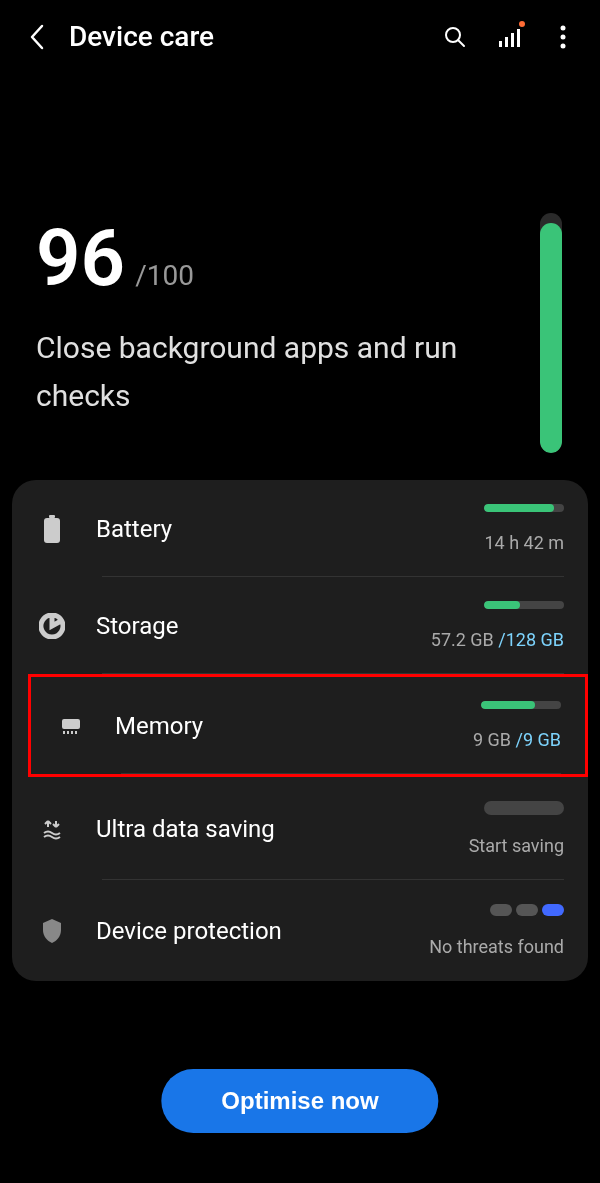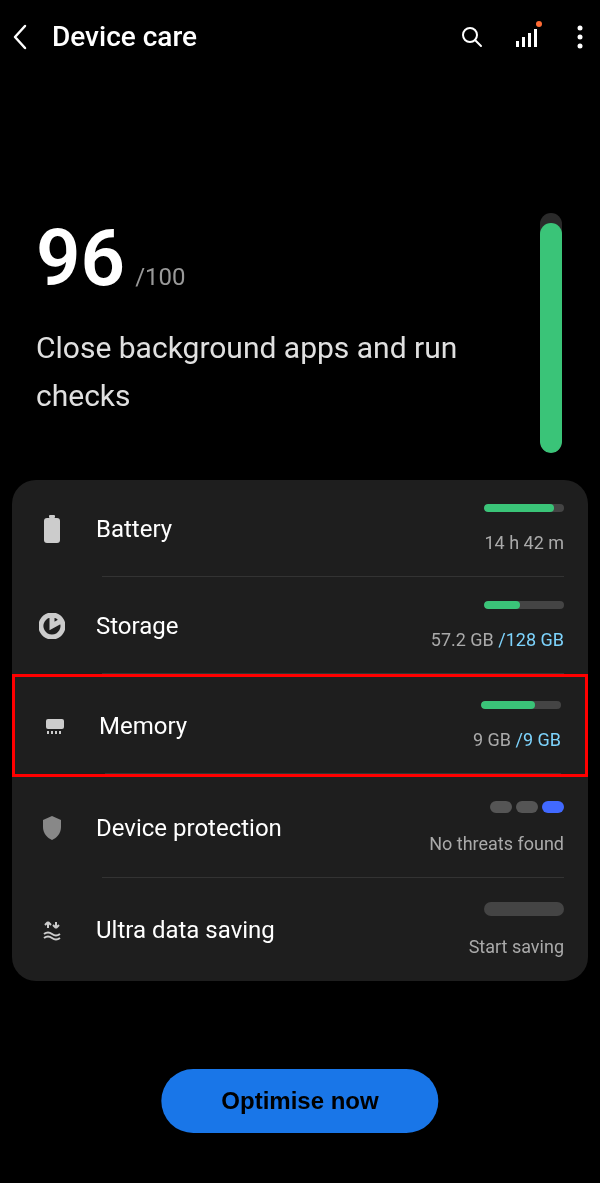--- a/index.html
+++ b/index.html
@@ -1,52 +1,52 @@
 <!DOCTYPE html>
 <html><head>
   <meta charset="utf-8">
   <style>
     * { margin: 0; padding: 0; box-sizing: border-box; }
     body { width: 600px; height: 1183px; background: #000; font-family: -apple-system, BlinkMacSystemFont, 'Segoe UI', Roboto, sans-serif; color: #fff; overflow: hidden; position: relative; }
     
-    .header { display: flex; align-items: center; padding: 20px 8px; gap: 20px; }
+    .header { display: flex; align-items: center; padding: 20px 25px; gap: 20px; }
     .back-icon { width: 24px; height: 24px; display: flex; align-items: center; justify-content: center; }
     .header-title { font-size: 28px; font-weight: 500; flex: 1; }
     .header-actions { display: flex; align-items: center; gap: 30px; }
     .search-icon, .signal-wrap, .more-icon { width: 24px; height: 24px; display: flex; align-items: center; justify-content: center; position: relative; }
     .signal-wrap { position: relative; }
     .signal-dot { position: absolute; top: -4px; right: -4px; width: 6px; height: 6px; background: #ff6b35; border-radius: 50%; }
     
     .score-section { padding: 40px 36px 60px; position: relative; }
     .score-row { display: flex; align-items: baseline; margin-top: 100px; }
     .score-value { font-size: 78px; font-weight: 600; }
-    .score-max { font-size: 24px; color: #999; margin-left: 10px; }
+    .score-max { font-size: 28px; color: #999; margin-left: 10px; }
     .score-subtitle { font-size: 30px; line-height: 48px; color: #e0e0e0; margin-top: 20px; max-width: 440px; }
     .score-bar-vertical { position: absolute; right: 38px; top: 140px; width: 22px; height: 240px; background: #2a2a2a; border-radius: 12px; overflow: hidden; }
     .score-bar-fill { position: absolute; bottom: 0; left: 0; right: 0; background: #3ac478; border-radius: 12px; }
     
     .card-list { background: #1e1e1e; border-radius: 24px; margin: 0 12px; overflow: hidden; }
     .card-item { display: flex; align-items: center; padding: 24px 24px 24px 24px; position: relative; min-height: 90px; }
     .card-item:not(:last-child)::after { content: ''; position: absolute; bottom: 0; left: 90px; right: 24px; height: 1px; background: #333; }
     .card-icon { width: 32px; height: 32px; display: flex; align-items: center; justify-content: center; margin-right: 28px; }
     .card-label { font-size: 24px; flex: 1; }
     .card-right { display: flex; flex-direction: column; align-items: flex-end; gap: 20px; }
     .progress-bar { width: 80px; height: 8px; background: #444; border-radius: 4px; overflow: hidden; }
     .progress-fill { height: 100%; background: #3ac478; border-radius: 4px; }
     .progress-pill { width: 80px; height: 14px; background: #444; border-radius: 7px; }
     .card-detail { font-size: 18px; color: #aaa; }
     .card-detail .dim { color: #7dd3fc; }
-    .highlight-box { border: 3px solid #ff0000; }
+    .highlight-box { border: 3px solid #ff0000; margin-left: 16px; }
     
     .dots-row { display: flex; gap: 4px; }
     .dot-pill { width: 22px; height: 12px; border-radius: 6px; }
     .dot-gray { background: #555; }
     .dot-blue { background: #4169ff; }
     
-    .optimize-btn { position: absolute; bottom: 50px; left: 50%; transform: translateX(-50%); background: #1976e8; color: #000000; font-size: 24px; font-weight: 600; padding: 18px 60px; border-radius: 40px; border: none; }
+    .optimize-btn { position: absolute; bottom: 50px; left: 50%; transform: translateX(-50%); background: #1976e8; color: #ffffff; font-size: 24px; font-weight: 600; padding: 18px 60px; border-radius: 40px; border: none; }
   </style>
 </head>
 <body>
 
 <div class="header">
   <div class="back-icon">
     <svg width="16" height="26" viewBox="0 0 16 26" fill="none">
         <path d="M13 2 L3 13 L13 24" stroke="#fff" stroke-width="2.5" stroke-linecap="round" stroke-linejoin="round"></path>
       </svg>
   </div>
@@ -134,45 +134,45 @@
     <div class="card-right">
       <div class="progress-bar">
           <div class="progress-fill" style="width:67%"></div>
         </div>
       <div class="card-detail"><span>9 GB</span> <span class="dim">/9 GB</span></div>
     </div>
   </div>
 
   <div class="card-item">
     <div class="card-icon">
+      <svg width="24" height="24" viewBox="0 0 24 24">
+          <path d="M8 4 L8 10 M8 4 L5 7 M8 4 L11 7" stroke="#ccc" stroke-width="2" fill="none"></path>
+          <path d="M16 10 L16 4 M16 10 L13 7 M16 10 L19 7" stroke="#ccc" stroke-width="2" fill="none"></path>
+          <path d="M4 16 Q8 13 12 16 T20 16" stroke="#ccc" stroke-width="2" fill="none"></path>
+          <path d="M4 20 Q8 17 12 20 T20 20" stroke="#ccc" stroke-width="2" fill="none"></path>
+        </svg>
+    </div>
+    <div class="card-label">Ultra data saving</div>
+    <div class="card-right">
+      <div class="progress-pill"></div>
+      <div class="card-detail">Start saving</div>
+    </div>
+  </div>
+
+  <div class="card-item">
+    <div class="card-icon">
       <svg width="22" height="26" viewBox="0 0 22 26">
           <path d="M11 1 L20 5 V12 C20 18 16 23 11 25 C6 23 2 18 2 12 V5 Z" fill="#888"></path>
         </svg>
     </div>
     <div class="card-label">Device protection</div>
     <div class="card-right">
       <div class="dots-row">
         <div class="dot-pill dot-gray"></div>
         <div class="dot-pill dot-gray"></div>
         <div class="dot-pill dot-blue"></div>
       </div>
       <div class="card-detail">No threats found</div>
     </div>
   </div>
-
-  <div class="card-item">
-    <div class="card-icon">
-      <svg width="24" height="24" viewBox="0 0 24 24">
-          <path d="M8 4 L8 10 M8 4 L5 7 M8 4 L11 7" stroke="#ccc" stroke-width="2" fill="none"></path>
-          <path d="M16 10 L16 4 M16 10 L13 7 M16 10 L19 7" stroke="#ccc" stroke-width="2" fill="none"></path>
-          <path d="M4 16 Q8 13 12 16 T20 16" stroke="#ccc" stroke-width="2" fill="none"></path>
-          <path d="M4 20 Q8 17 12 20 T20 20" stroke="#ccc" stroke-width="2" fill="none"></path>
-        </svg>
-    </div>
-    <div class="card-label">Ultra data saving</div>
-    <div class="card-right">
-      <div class="progress-pill"></div>
-      <div class="card-detail">Start saving</div>
-    </div>
-  </div>
 </div>
 
 <button class="optimize-btn">Optimise now</button>
 
 </body></html>

